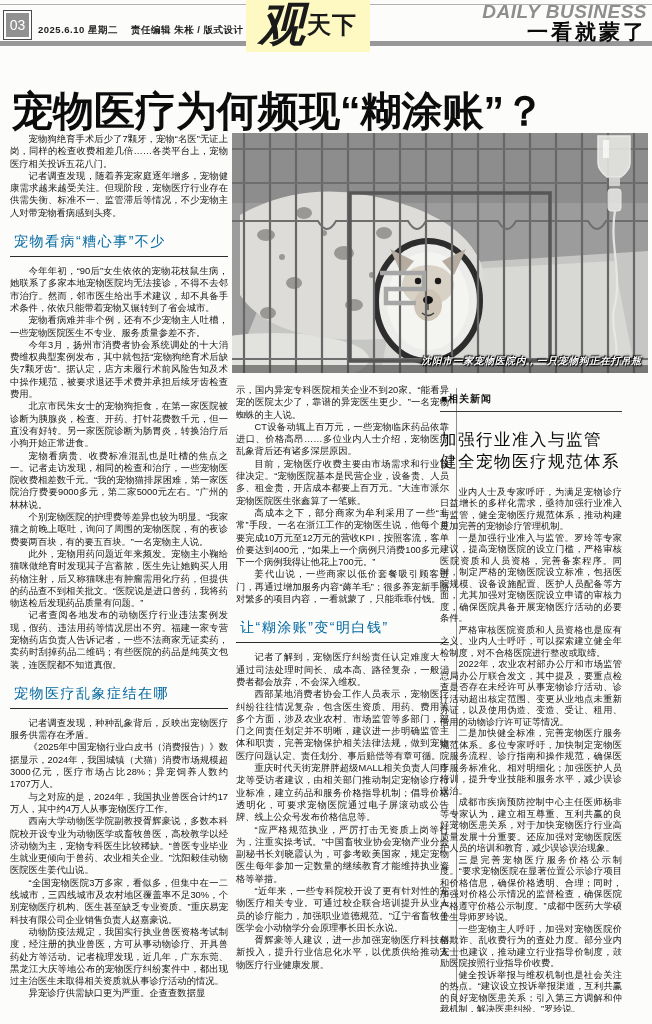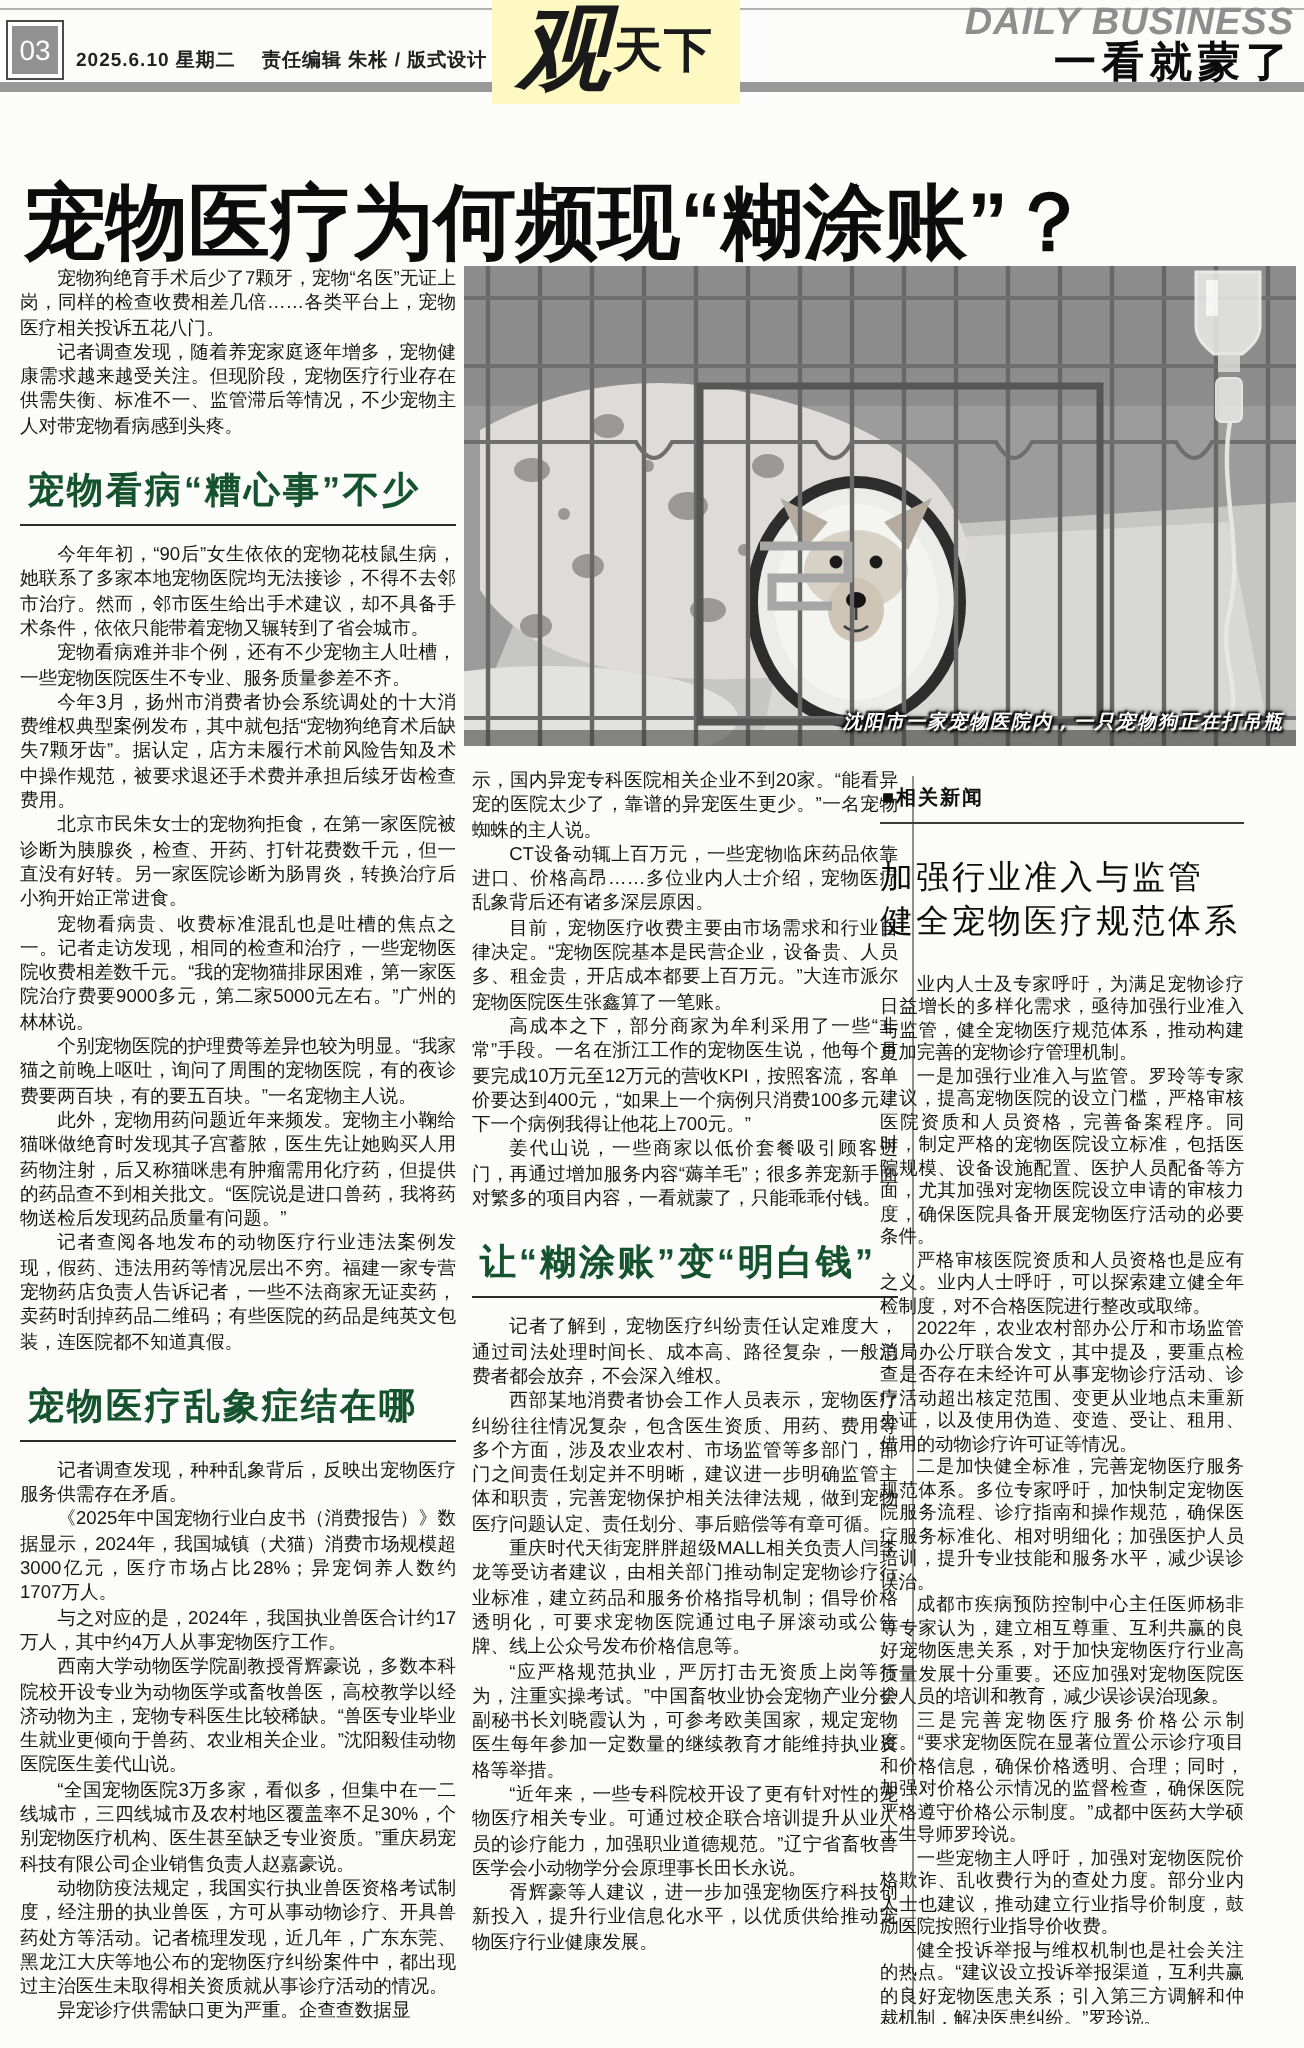--- a/index.html
+++ b/index.html
@@ -28,21 +28,21 @@
         color:#0c0c0c;letter-spacing:0;line-height:1.2;}
   
   .col{position:absolute;overflow:hidden;}
   .col-left{left:10px;top:133px;width:218px;height:880px;}
   .col-mid{left:236px;top:384px;width:213px;height:630px;}
   .col-side{left:440px;top:392px;width:182px;height:620px;}
   .v-divider{position:absolute;left:456px;top:388px;width:1px;height:624px;background:#8f8f8f;}
   .para{font-size:9.3px;line-height:12.3px;text-align:justify;text-indent:2em;margin:0;color:#161616;}
   .no-indent{text-indent:0;}
   .intro-block{margin-bottom:8px;}
-  .sec-title{font-size:18px;font-weight:bold;color:#14532d;letter-spacing:1.5px;
+  .sec-title{font-size:14px;font-weight:normal;color:#0369a1;letter-spacing:1.5px;
         border-bottom:1.5px solid #2b2b2b;padding:0 0 5px 4px;margin:14px 0 8px 0;}
   
   .photo{position:absolute;left:232px;top:133px;width:416px;height:240px;background:#0f172a;}
   .photo svg{display:block;}
   .caption{position:absolute;right:6px;bottom:5px;font-size:9.5px;font-weight:bold;color:#fff;
         font-style:italic;letter-spacing:1px;
         text-shadow:1px 1px 1px #000,-1px -1px 1px #000,0 0 3px #000;}
   
   .sb-label{font-size:10px;font-weight:bold;color:#111;border-bottom:1px solid #3a3a3a;
         padding:0 0 5px 1px;margin:0 0 16px 0;letter-spacing:1px;}

